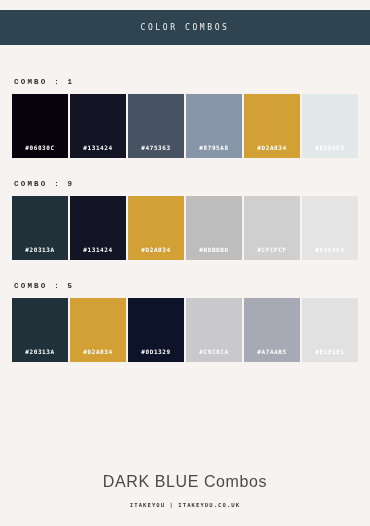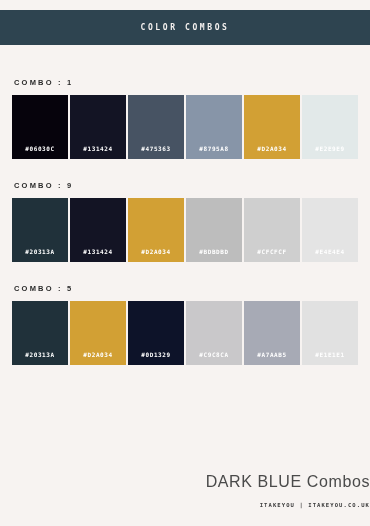--- a/index.html
+++ b/index.html
@@ -30,41 +30,41 @@
     height: 35px;
     background: #2e4450;
     display: flex;
     align-items: center;
     justify-content: center;
   }
   .header-title {
     color: #f4f1ef;
     font-size: 8px;
     letter-spacing: 2.6px;
-    font-weight: bold;
+    font-weight: normal;
     font-family: "DejaVu Sans Mono", monospace;
     text-transform: uppercase;
   }
   
   .combos {
     position: absolute;
     left: 0;
     top: 78px;
     width: 370px;
   }
   .combo-block {
     margin-bottom: 22px;
   }
   .combo-label {
     margin-left: 14px;
     margin-bottom: 8px;
     font-size: 7.5px;
     letter-spacing: 2.2px;
     color: #2b2b2b;
-    font-family: Liberation Sans, sans-serif;
+    font-family: Liberation Mono, monospace;
     font-weight: bold;
   }
   .swatch-row {
     display: flex;
     margin-left: 12px;
     margin-right: 12px;
     gap: 2px;
   }
   .swatch {
     width: 58px;
@@ -85,21 +85,21 @@
     font-weight: bold;
     padding-bottom: 7px;
     box-sizing: border-box;
   }
   
   .footer {
     position: absolute;
     left: 0;
     bottom: 18px;
     width: 370px;
-    text-align: right;
+    text-align: center;
   }
   .footer-title {
     font-size: 16px;
     color: #4a4a4a;
     font-family: "Liberation Sans", sans-serif;
     letter-spacing: 0.6px;
     font-weight: normal;
     margin-bottom: 11px;
   }
   .footer-credit {

